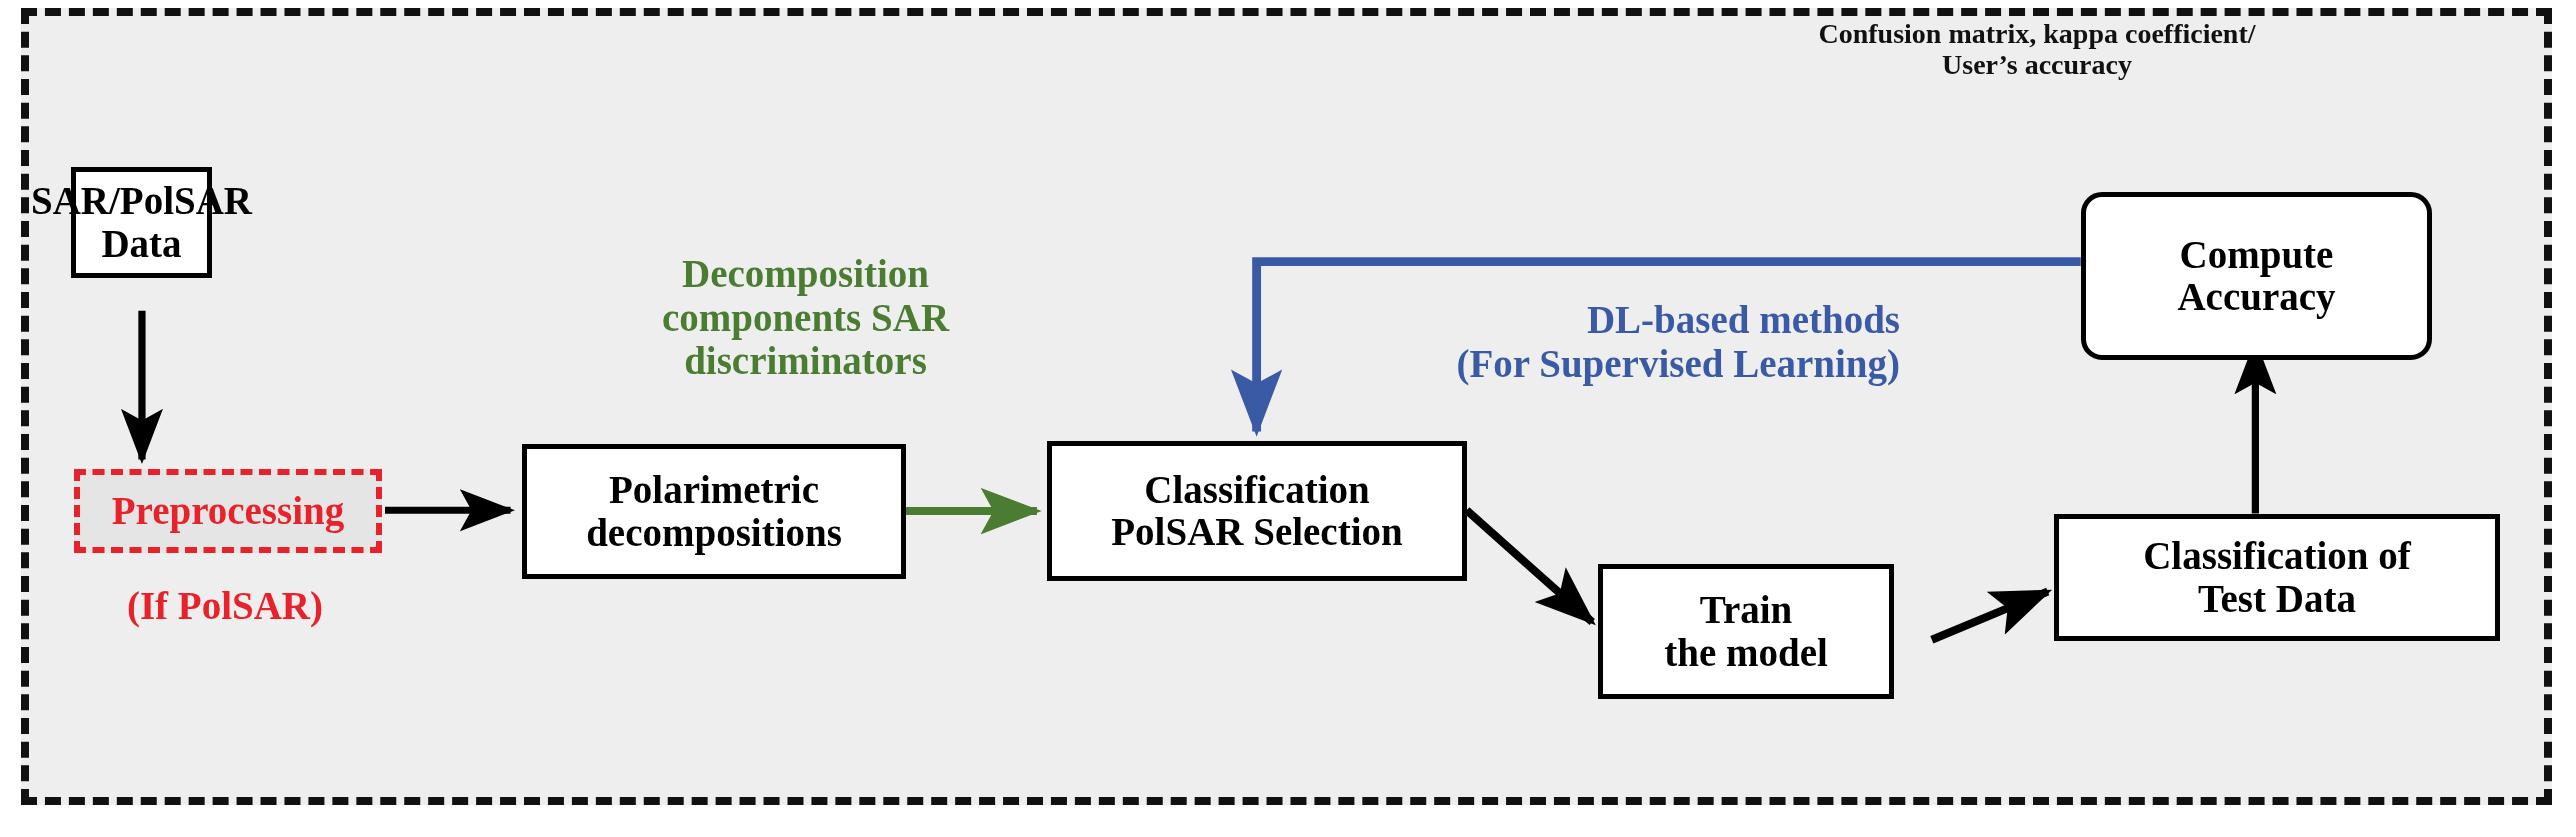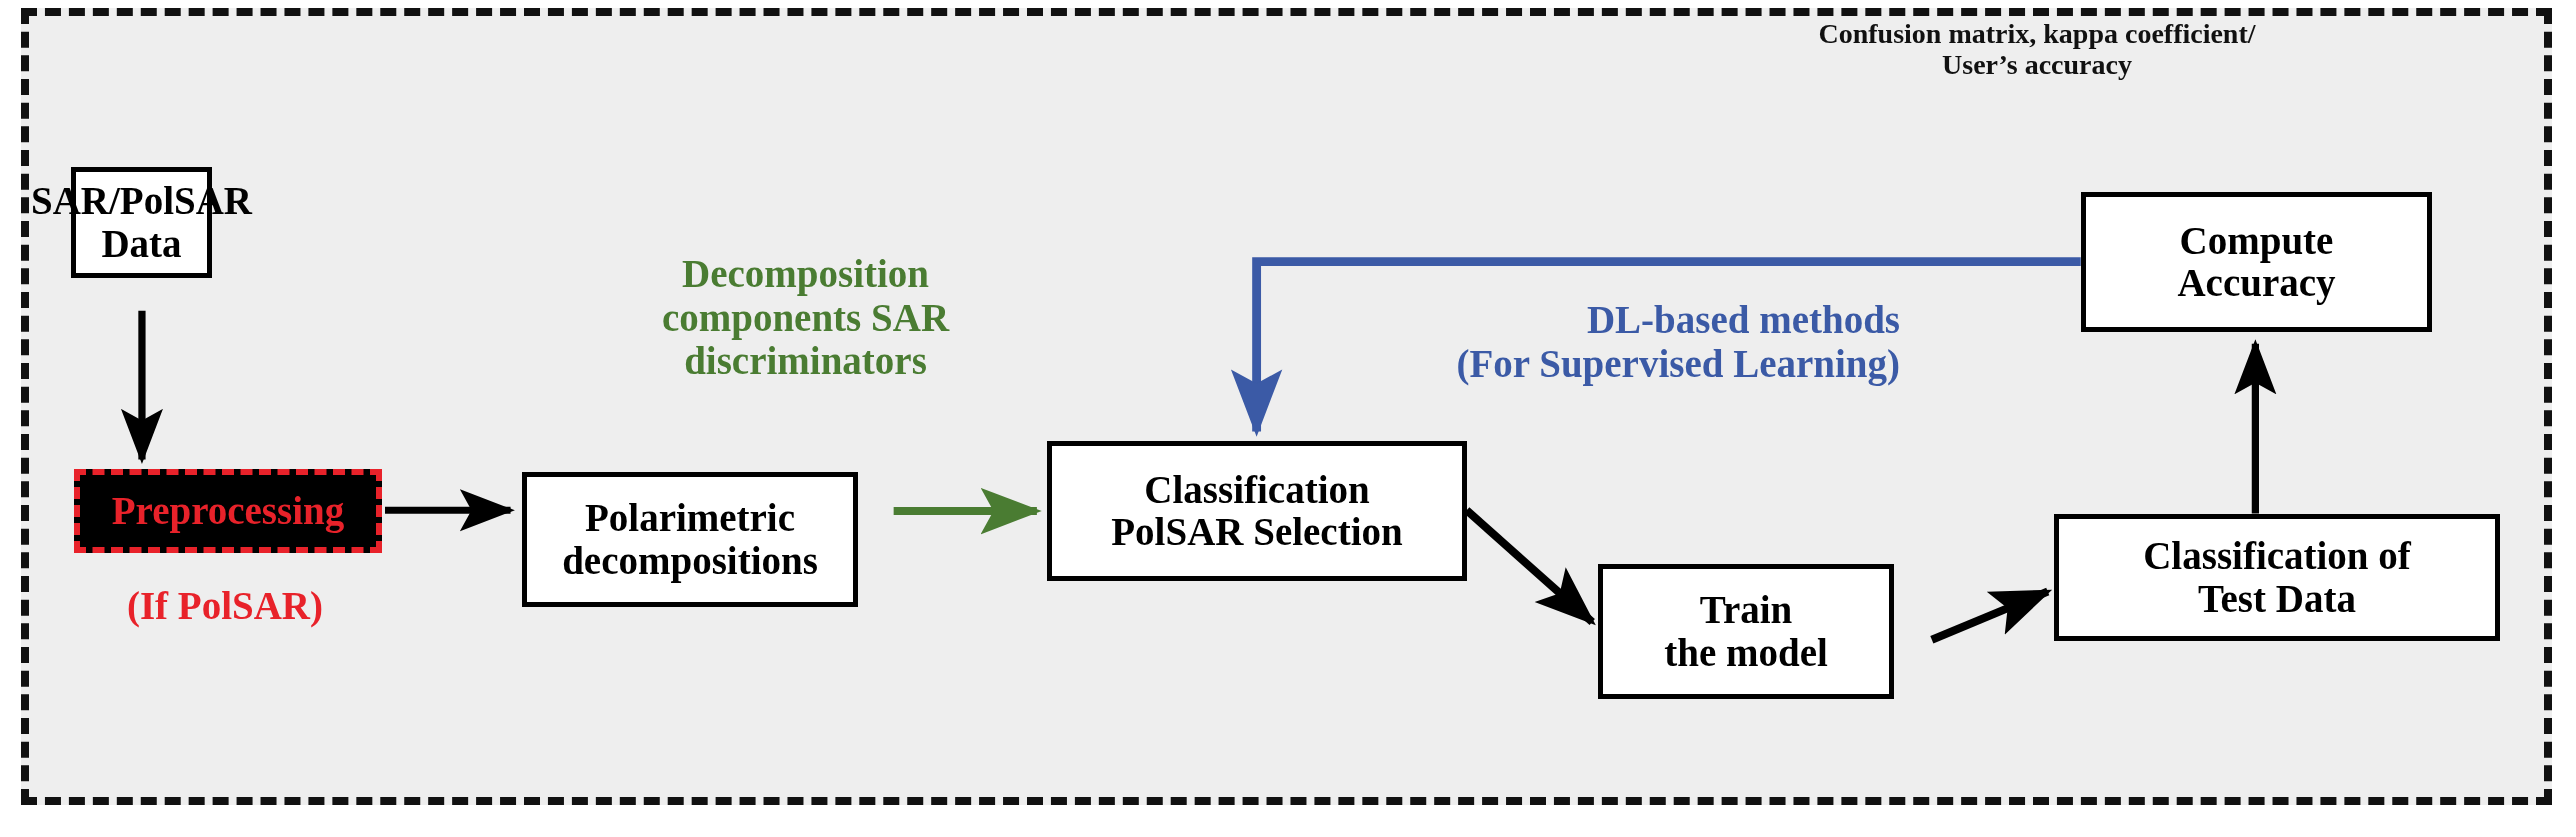--- a/index.html
+++ b/index.html
@@ -18,43 +18,43 @@
   .node{
     position:absolute;background:#ffffff;border:5.6px solid #000000;
     box-sizing:border-box;display:flex;align-items:center;justify-content:center;
     text-align:center;font-weight:bold;color:#000000;line-height:1.08;
     font-family:"Liberation Serif",serif;
   }
   .node span{display:block;padding:0 4.8px;}
 
   
   .node-dashed{
-    position:absolute;background:#000000;border:6.4px dashed #e8222a;
+    position:absolute;background:#e5e5e5;border:6.4px dashed #e8222a;
     box-sizing:border-box;display:flex;align-items:center;justify-content:center;
     text-align:center;font-weight:bold;color:#e8222a;line-height:1.08;
     font-family:"Liberation Serif",serif;
   }
 
   
   .annot{
     position:absolute;font-weight:bold;text-align:center;line-height:1.12;
     font-family:"Liberation Serif",serif;white-space:pre-line;
   }
 
   #svg-layer{position:absolute;left:0;top:0;width:2576px;height:837px;
              pointer-events:none;}
 
   
   #node-sar           {left:71px;  top:167px; width:141px; height:111px; font-size:39px;}
   #node-preprocessing {left:74px;  top:469px; width:308px; height:84px; font-size:39px;}
-  #node-polarimetric  {left:522px; top:444px; width:336px; height:135px; font-size:39px;margin-top:28px;}
+  #node-polarimetric  {left:522px; top:444px; width:384px; height:135px; font-size:39px;}
   #node-classif-model {left:1047px;top:441px; width:420px; height:140px; font-size:39px;}
   #node-train-model   {left:1598px;top:564px; width:296px; height:135px; font-size:39px;}
   #node-test-data     {left:2054px;top:514px; width:446px; height:127px; font-size:39px;}
-  #node-compute-acc   {left:2081px;top:192px; width:351px; height:140px; font-size:39px;}
+  #node-compute-acc   {left:2081px;top:192px; width:351px; height:168px; font-size:39px;border-radius:21px;}
 
   #label-ifpolsar     {left:56px;  top:584px; width:338px; font-size:39px; color:#e8222a;}
   #label-decomp       {left:596px; top:252px; width:419px; font-size:39px; color:#4a7c32;}
   #label-dl           {left:1320px;top:298px; width:580px; font-size:39px; color:#3b5aa6;}
   #label-confusion    {left:1570px;top:17.7px;  width:934px;font-size:28px; color:#111111;}
 </style>
 </head>
 <body>
 
 <div id="stage">

